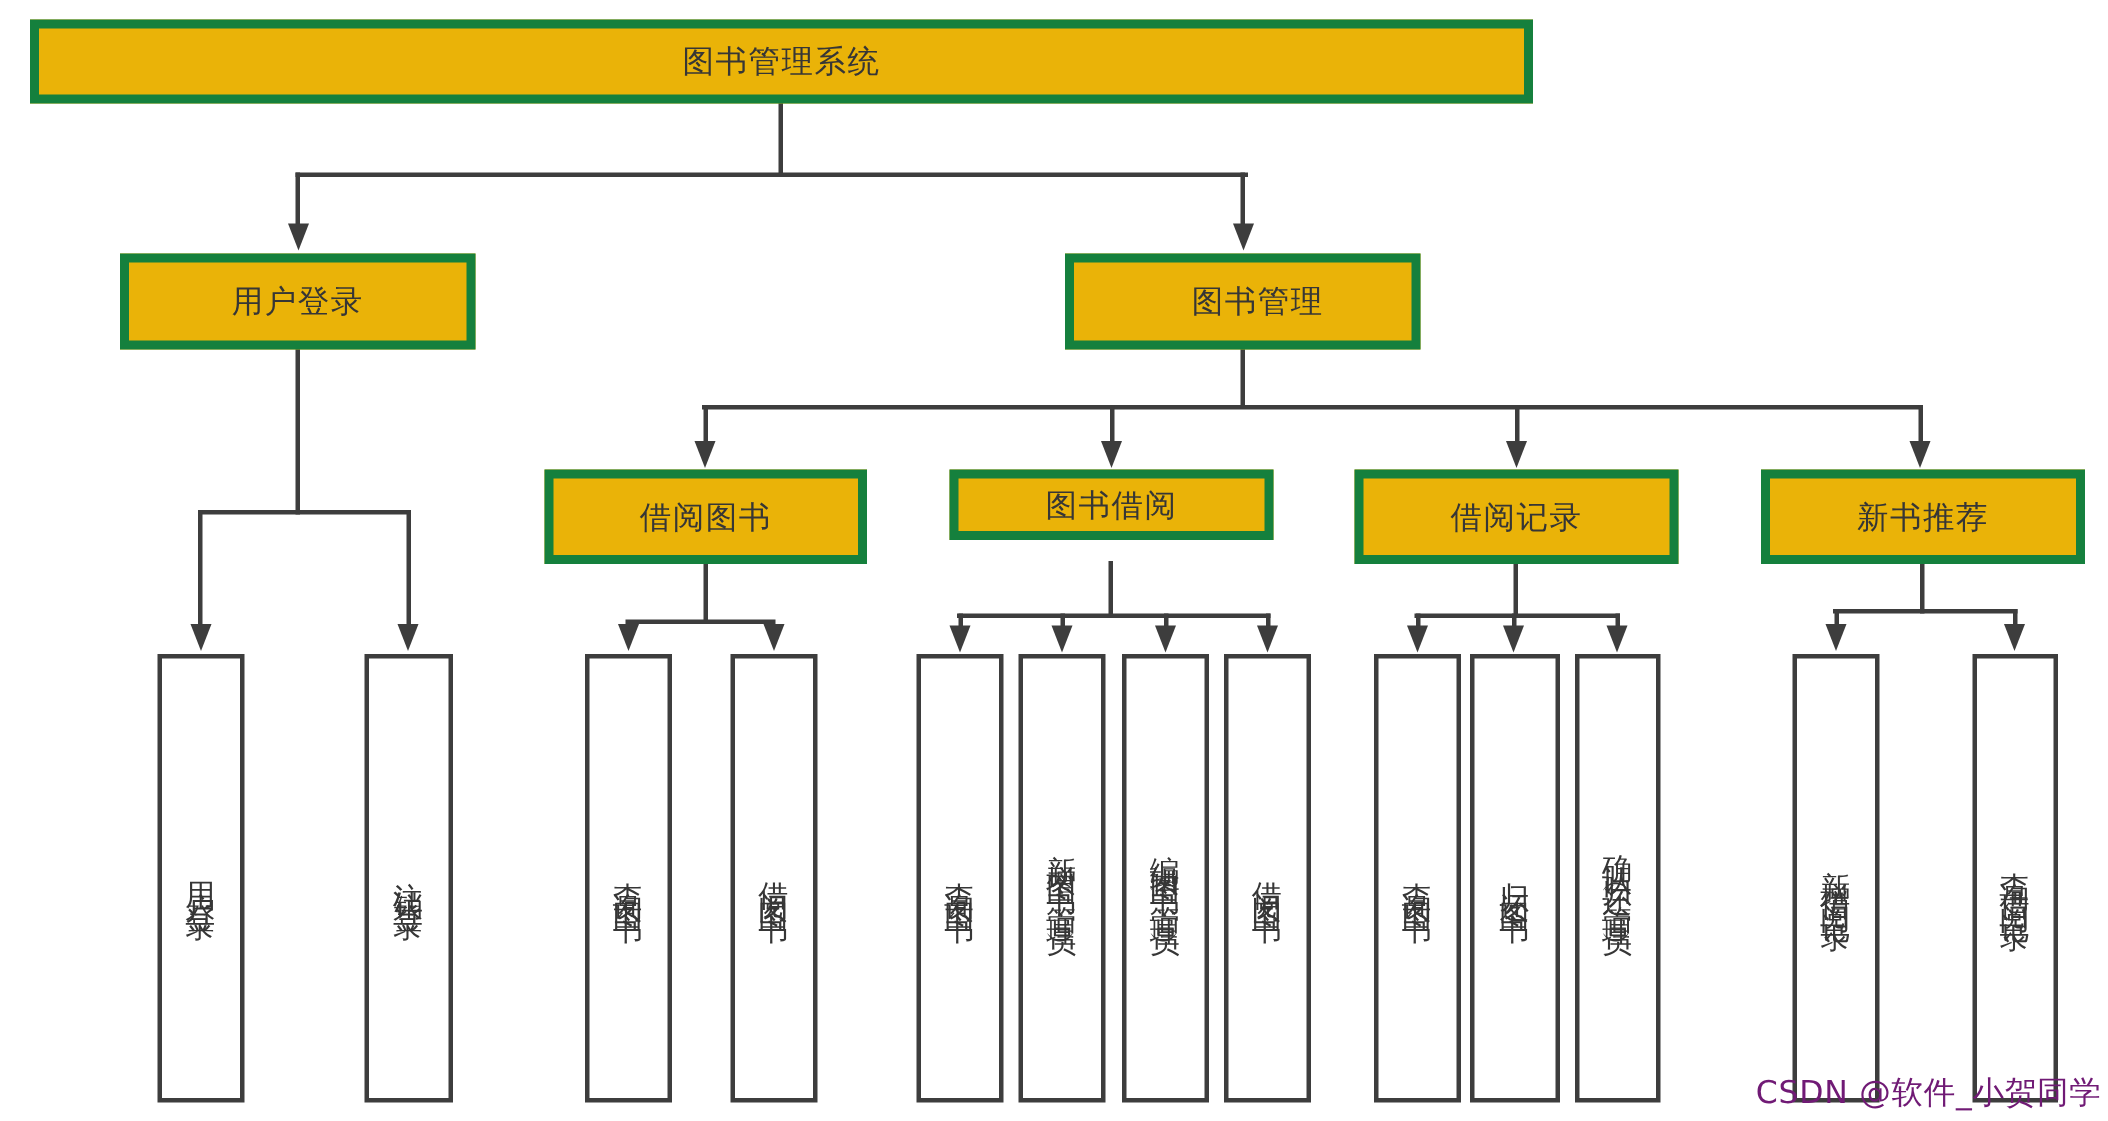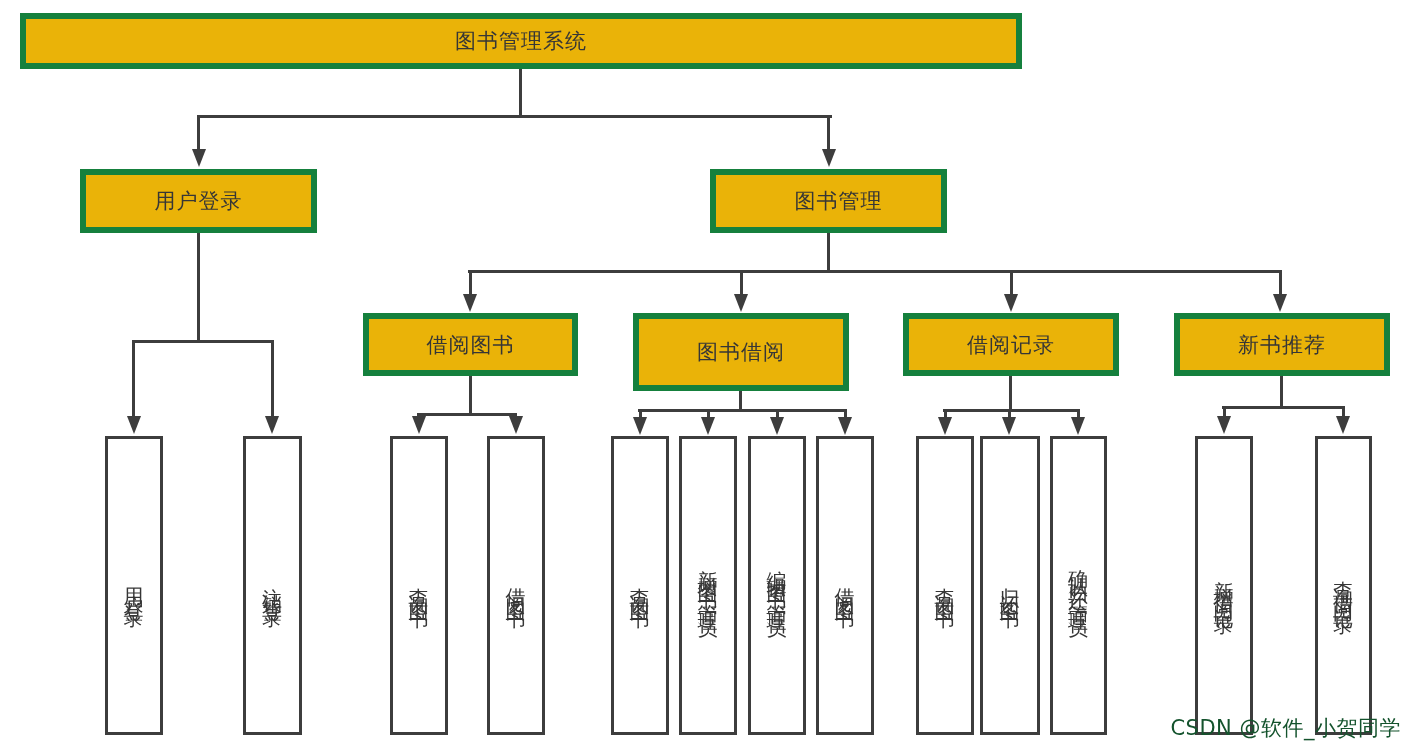--- a/index.html
+++ b/index.html
@@ -57,21 +57,21 @@
     border-left: 7px solid transparent;
     border-right: 7px solid transparent;
     border-top: 18px solid #3d3d3d;
     z-index: 1;
   }
   .watermark {
     position: absolute;
     top: 714px;
     right: 4px;
     font-size: 21px;
-    color: #14532d;
+    color: #701a75;
     letter-spacing: 0.5px;
     z-index: 3;
     white-space: nowrap;
   }
 </style>
 </head>
 <body>
 
 <div id="canvas">
 
@@ -84,21 +84,21 @@
   </div>
 
   <div class="hbox" style="left:710px; top:169px; width:237px; height:64px;padding-left:20px;">
     <span>图书管理</span>
   </div>
 
   <div class="hbox" style="left:363px; top:313px; width:215px; height:63px;">
     <span>借阅图书</span>
   </div>
 
-  <div class="hbox" style="left:633px; top:313px; width:216px; height:78px;">
+  <div class="hbox" style="left:633px; top:313px; width:216px; height:47px;">
     <span>图书借阅</span>
   </div>
 
   <div class="hbox" style="left:903px; top:313px; width:216px; height:63px;">
     <span>借阅记录</span>
   </div>
 
   <div class="hbox" style="left:1174px; top:313px; width:216px; height:63px;">
     <span>新书推荐</span>
   </div>

